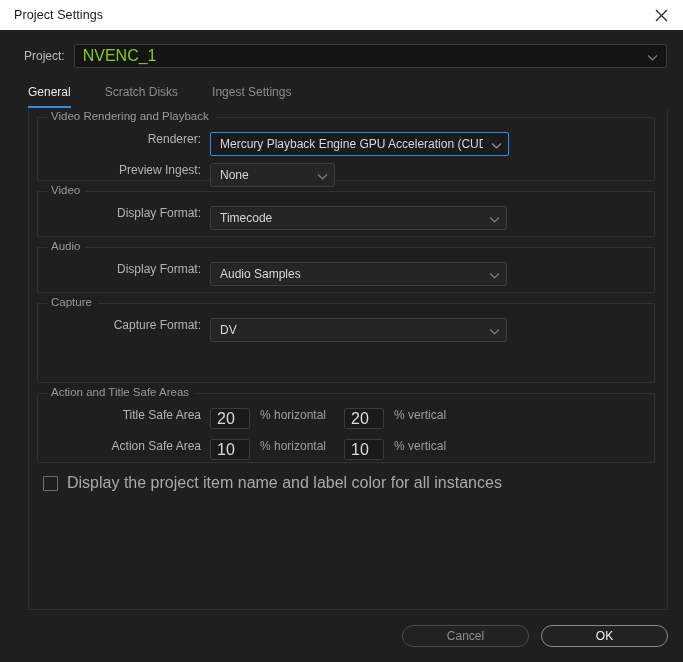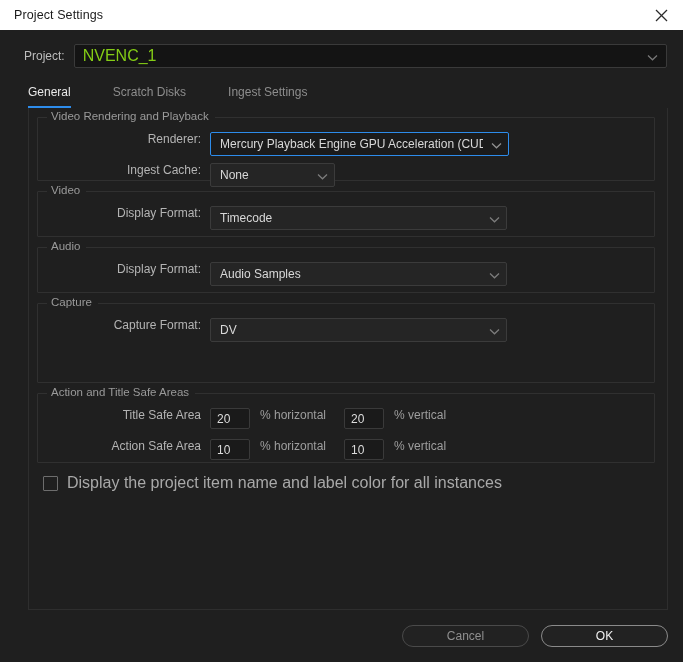--- a/index.html
+++ b/index.html
@@ -80,21 +80,21 @@
     font-size: 16px;
     color: #84cc16;
     flex: 1;
   }
 
   
   .tabs {
     display: flex;
     align-items: flex-start;
     margin: 17px 0 0 28px;
-    gap: 8px;
+    gap: 0;
   }
   .tab {
     font-size: 12px;
     color: #8d8d8d;
     padding: 0 0 7px 0;
     margin-right: 34px;
     cursor: pointer;
     border-bottom: 2px solid transparent;
     white-space: nowrap;
   }
@@ -188,21 +188,21 @@
   .numbox {
     width: 40px;
     height: 21px;
     background: #1a1a1a;
     border: 1px solid #3a3a3a;
     border-radius: 2px;
     display: flex;
     align-items: center;
     padding: 0 6px;
     box-sizing: border-box;
-    font-size: 12px;
+    font-size: 16px;
     color: #dcdcdc;
     cursor: text;
   }
   .unit {
     font-size: 12px;
     color: #9e9e9e;
     margin: 0 18px 0 10px;
     white-space: nowrap;
   }
   .unit.last { margin-right: 0; }
@@ -320,21 +320,21 @@
         <div class="select sel-renderer focused">
           <span class="sel-val">Mercury Playback Engine GPU Acceleration (CUDA)</span>
           <span class="chev">
             <svg width="11" height="7" viewBox="0 0 11 7">
                 <path d="M1 1.5L5.5 5.8L10 1.5" fill="none" stroke="#b9b9b9" stroke-width="1.2"></path>
               </svg>
           </span>
         </div>
       </div>
       <div class="row">
-        <div class="field-label">Ingest Cache:</div>
+        <div class="field-label">Preview Ingest:</div>
         <div class="select sel-preview">
           <span class="sel-val">None</span>
           <span class="chev">
             <svg width="11" height="7" viewBox="0 0 11 7">
                 <path d="M1 1.5L5.5 5.8L10 1.5" fill="none" stroke="#9a9a9a" stroke-width="1.2"></path>
               </svg>
           </span>
         </div>
       </div>
     </div>

